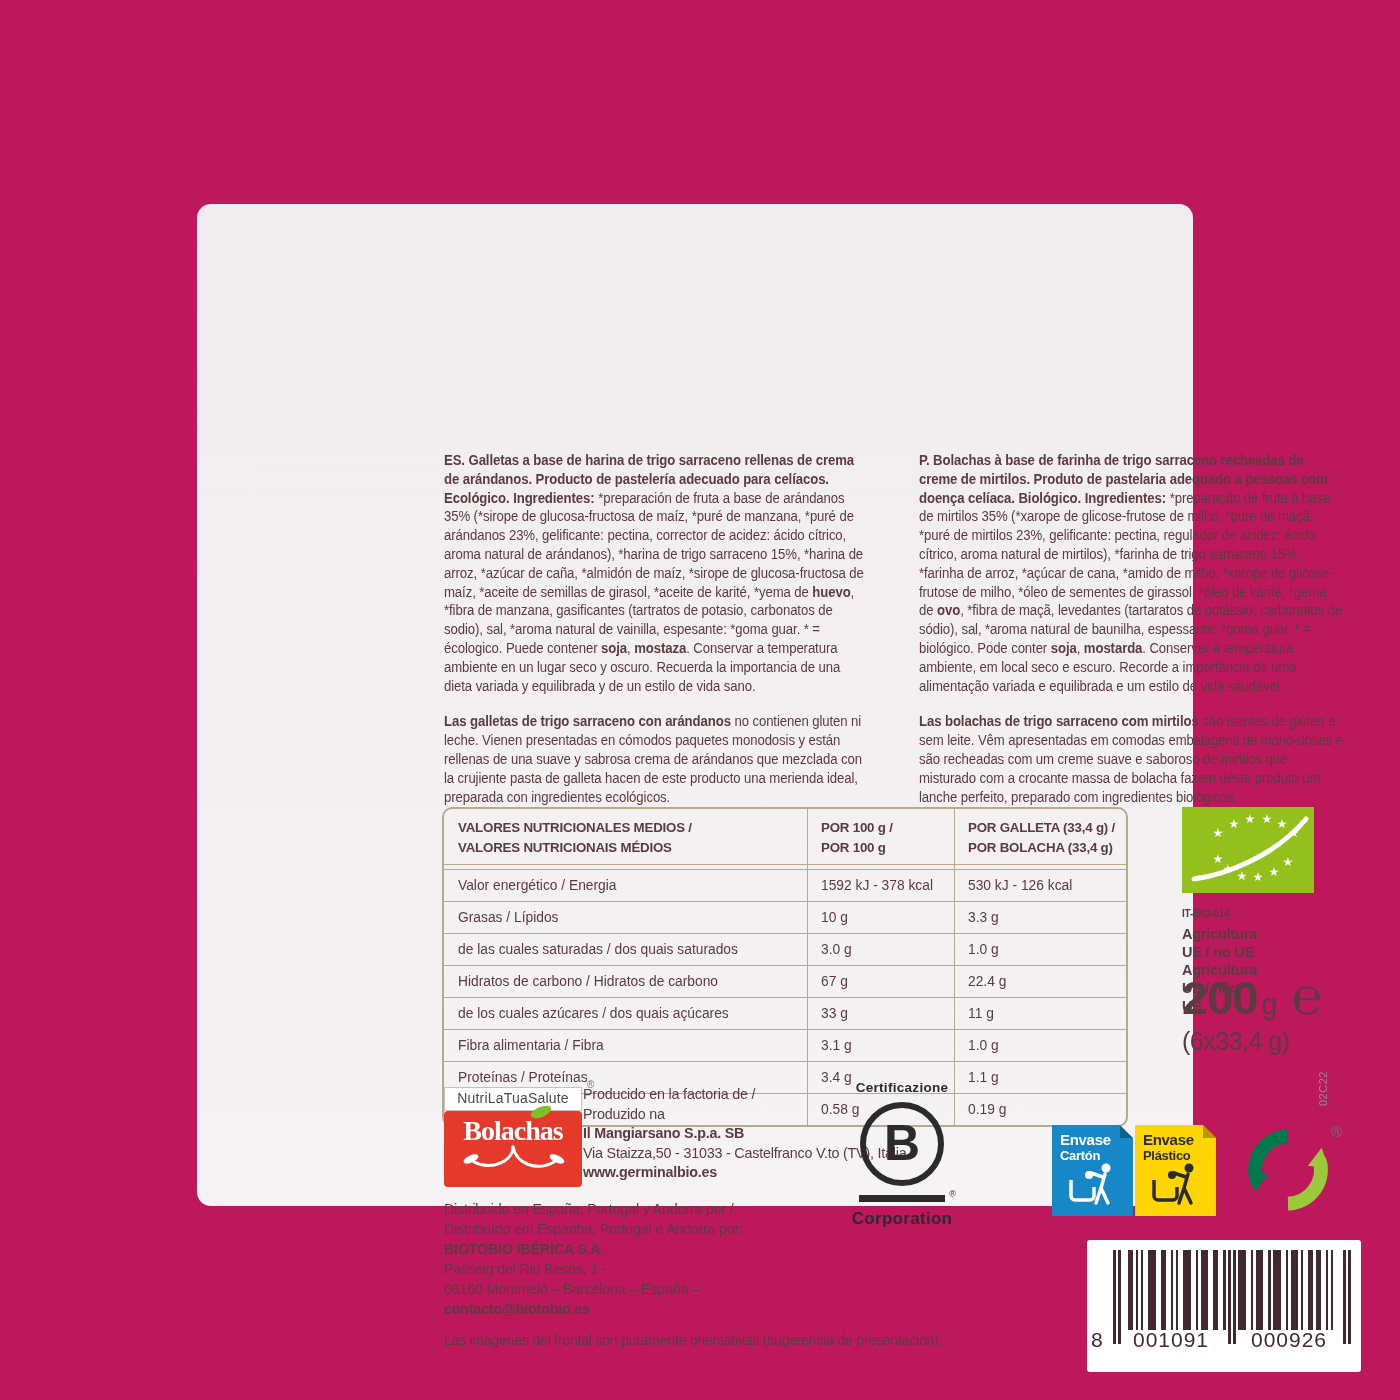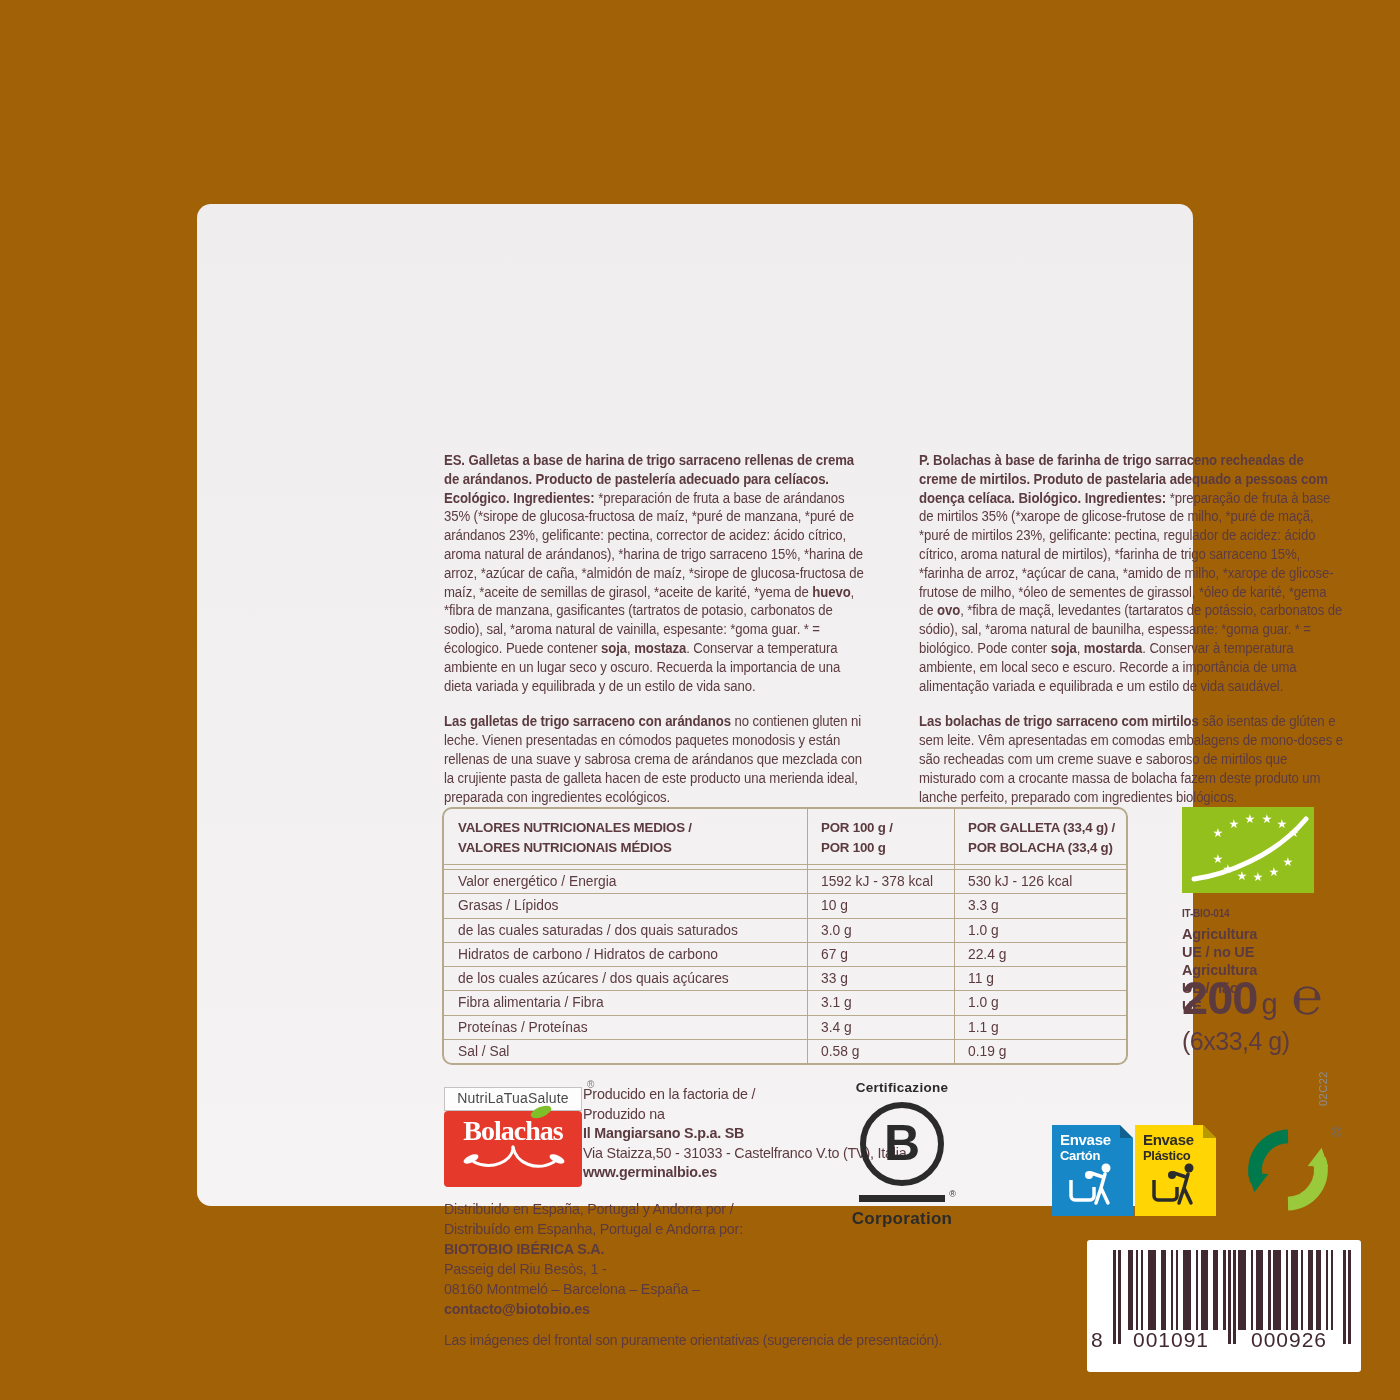--- a/index.html
+++ b/index.html
@@ -1,29 +1,29 @@
 <!DOCTYPE html>
 <html><head>
 <meta charset="utf-8">
 <style>
   html,body{margin:0;padding:0;background:#ffffff;}
-  .page{position:relative;width:1400px;height:1400px;background:#a16207;overflow:hidden;
+  .page{position:relative;width:1400px;height:1400px;background:#be185d;overflow:hidden;
         font-family:"Liberation Sans",sans-serif;color:#5c3b40;}
   .card{position:absolute;left:197px;top:204px;width:996px;height:1002px;
         background:linear-gradient(180deg,#efedee 0%,#f2f0f1 55%,#f5f3f4 100%);
         border-radius:14px;}
   
   .col{position:absolute;width:452px;font-size:14px;line-height:18.8px;letter-spacing:-0.1px;
        transform:scaleX(0.94);transform-origin:0 0;}
   .col p{margin:0 0 17px 0;}
   .col b{font-weight:700;}
   .col-es{left:247px;top:247px;}
   .col-pt{left:722px;top:247px;}
   
-  .ntable{position:absolute;left:245px;top:603px;width:686px;height:258px;box-sizing:border-box;
+  .ntable{position:absolute;left:245px;top:603px;width:686px;height:320px;box-sizing:border-box;
           border:2px solid #b6a98c;border-radius:10px;font-size:13.8px;}
   .vline{position:absolute;top:0;bottom:0;width:1px;background:#b6a98c;}
   .vl1{left:363px;} .vl2{left:510px;}
   .nhead{position:absolute;top:9px;font-weight:700;font-size:13.3px;line-height:20px;letter-spacing:-0.2px;}
   .nh1{left:14px;width:340px;} .nh2{left:377px;width:125px;} .nh3{left:524px;width:155px;}
   .nsep{position:absolute;left:0;right:0;top:55px;height:4px;border-top:1px solid #b6a98c;border-bottom:1px solid #b6a98c;}
   .nbody{position:absolute;left:0;right:0;top:61px;bottom:0;display:flex;flex-direction:column;}
   .nrow{flex:1;display:flex;align-items:center;border-top:1px solid #b6a98c;}
   .nrow:first-child{border-top:none;}
   .c1{width:363px;padding-left:14px;box-sizing:border-box;}

